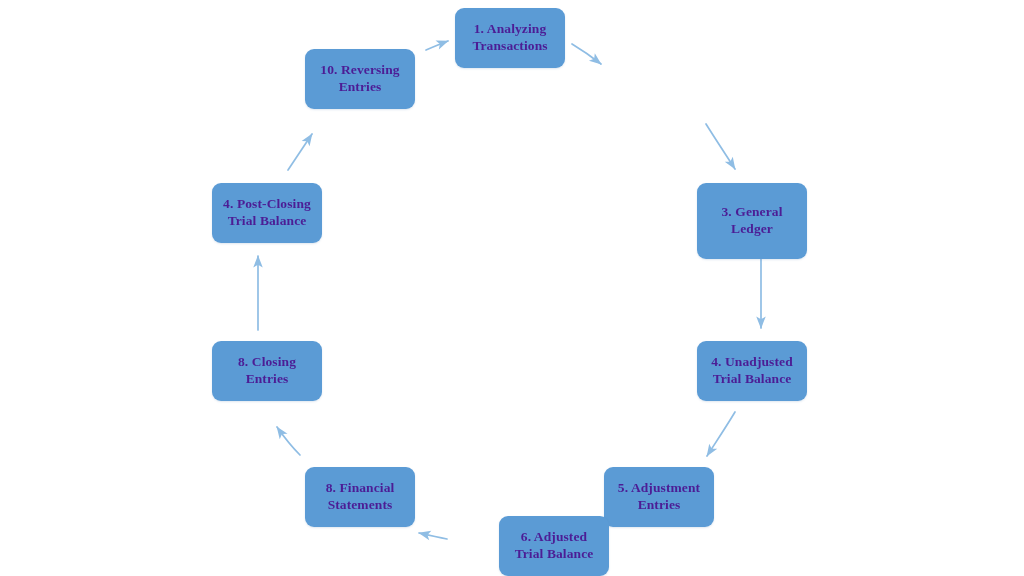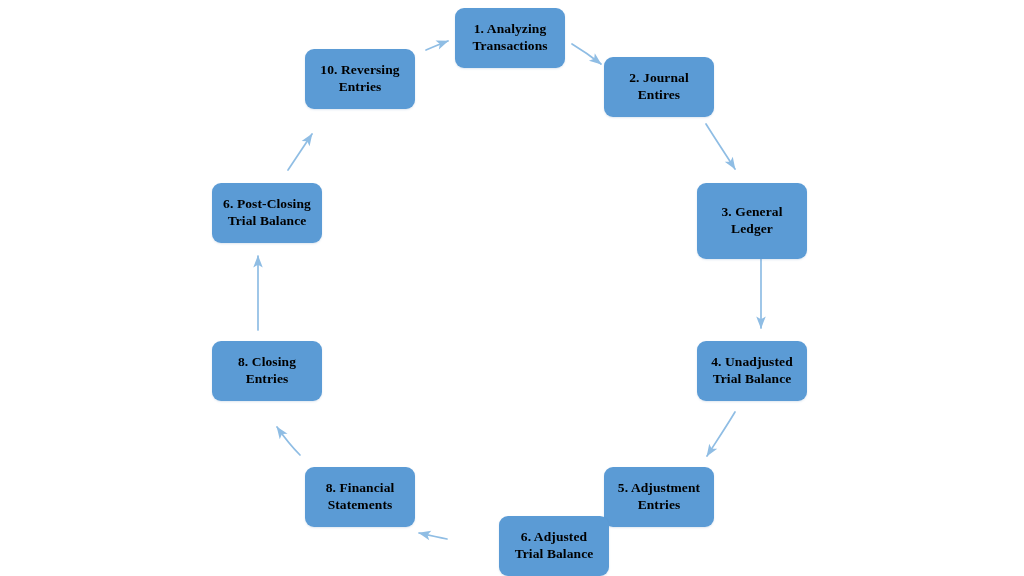--- a/index.html
+++ b/index.html
@@ -25,21 +25,21 @@
   }
   .node {
     position: absolute;
     box-sizing: border-box;
     background: #5B9BD5;
     border-radius: 9px;
     display: flex;
     align-items: center;
     justify-content: center;
     text-align: center;
-    color: #000000;
+    color: #4c1d95;
     font-weight: bold;
     font-size: 13.5px;
     line-height: 1.24;
     letter-spacing: 0.1px;
     padding: 20px 6px;
     box-shadow: 0 1px 2px rgba(80,120,170,0.18);
   }
   .node-label {
     display: block;
     white-space: pre-line;
@@ -69,24 +69,20 @@
       <path d="M288,170 C296,158 304,146 312,134"></path>
       <path d="M426,50 C433,47 440,44 448,41"></path>
     </g>
   </svg>
 
   <div class="node" style="left:455px; top:8px; width:110px; height:60px;">
     <span class="node-label">1. Analyzing
 Transactions</span>
   </div>
 
-  <div class="node" style="left:604px; top:57px; width:110px; height:60px;">
-    <span class="node-label">2. Journal
-Entires</span>
-  </div>
 
   <div class="node" style="left:697px; top:183px; width:110px; height:76px;">
     <span class="node-label">3. General
 Ledger</span>
   </div>
 
   <div class="node" style="left:697px; top:341px; width:110px; height:60px;">
     <span class="node-label">4. Unadjusted
 Trial Balance</span>
   </div>
@@ -105,21 +101,21 @@
     <span class="node-label">8. Financial
 Statements</span>
   </div>
 
   <div class="node" style="left:212px; top:341px; width:110px; height:60px;">
     <span class="node-label">8. Closing
 Entries</span>
   </div>
 
   <div class="node" style="left:212px; top:183px; width:110px; height:60px;">
-    <span class="node-label">6. Post-Closing
+    <span class="node-label">4. Post-Closing
 Trial Balance</span>
   </div>
 
   <div class="node" style="left:305px; top:49px; width:110px; height:60px;">
     <span class="node-label">10. Reversing
 Entries</span>
   </div>
 
 </div>
 

